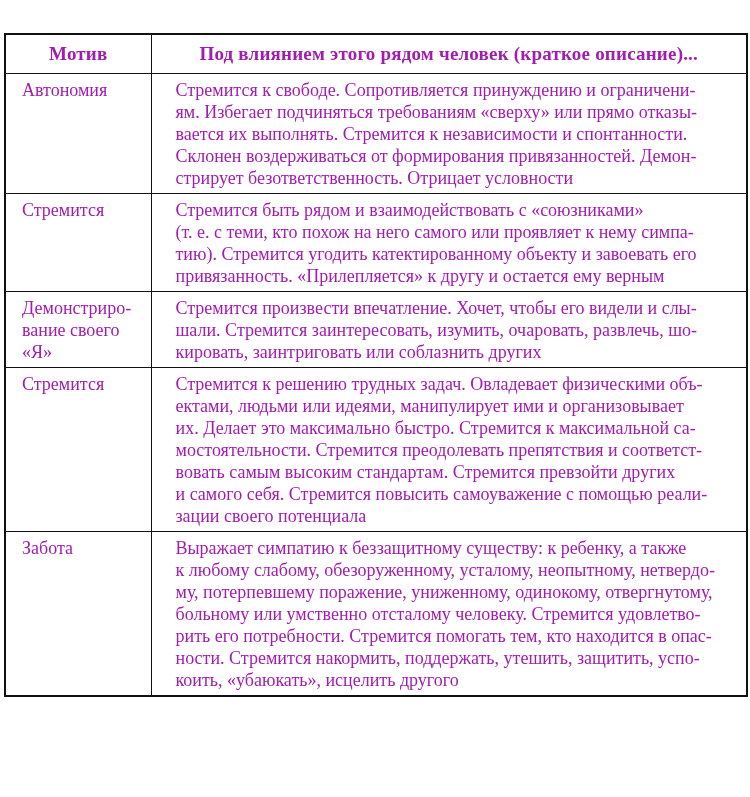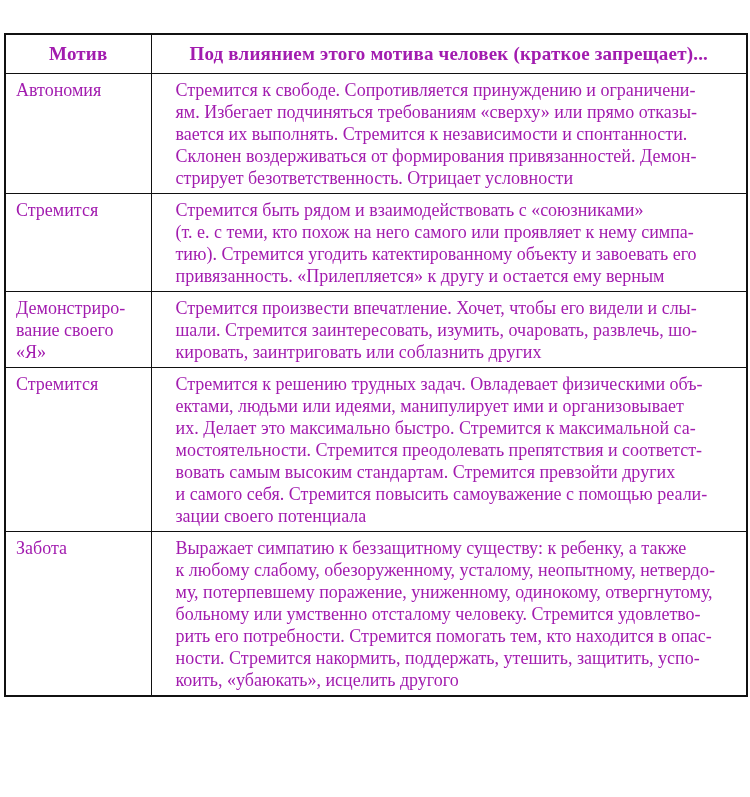--- a/index.html
+++ b/index.html
@@ -42,40 +42,40 @@
     letter-spacing: 0.2px;
   }
   td {
     vertical-align: top;
     font-size: 18px;
     line-height: 22px;
     padding: 5px 8px 4px 12px;
     white-space: pre-line;
   }
   td.motive-cell {
-    padding-left: 10px;
+    padding-left: 16px;
     padding-right: 4px;
   }
   td.desc-cell {
     padding-left: 24px;
   }
 </style>
 </head>
 <body>
 
 <div class="page">
   <table class="motives">
     <colgroup>
       <col class="c-motive">
       <col class="c-desc">
     </colgroup>
     <thead>
       <tr>
         <th>Мотив</th>
-        <th>Под влиянием этого мотива человек (краткое запрещает)...</th>
+        <th>Под влиянием этого рядом человек (краткое описание)...</th>
       </tr>
     </thead>
     <tbody>
       <tr>
         <td class="motive-cell">Автономия</td>
         <td class="desc-cell">Стремится к свободе. Сопротивляется принуждению и ограничени-
 ям. Избегает подчиняться требованиям «сверху» или прямо отказы-
 вается их выполнять. Стремится к независимости и спонтанности.
 Склонен воздерживаться от формирования привязанностей. Демон-
 стрирует безответственность. Отрицает условности</td>

